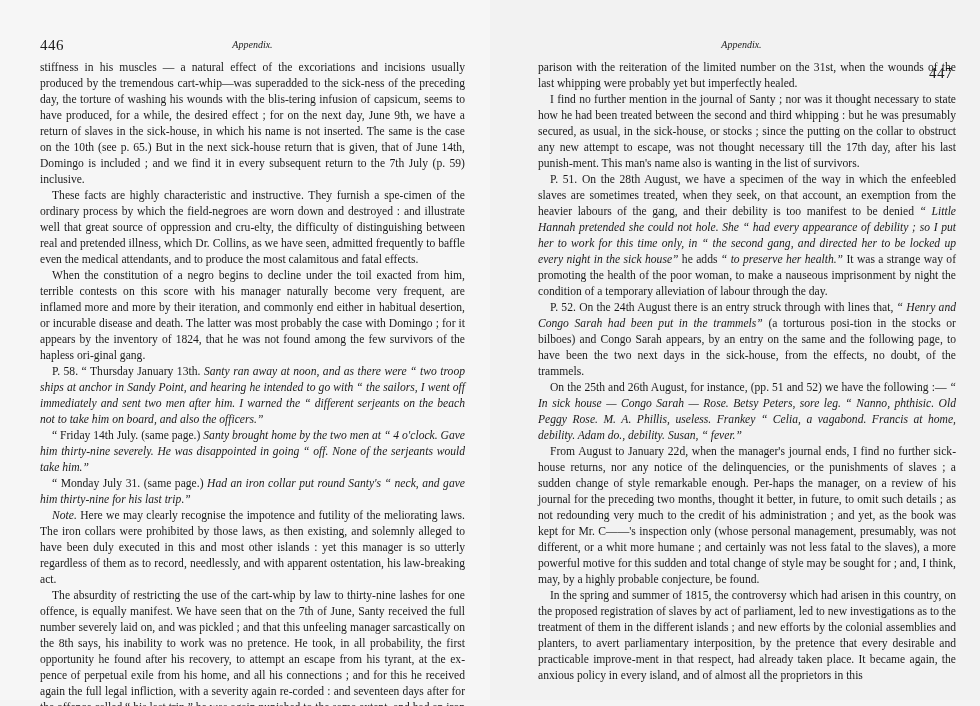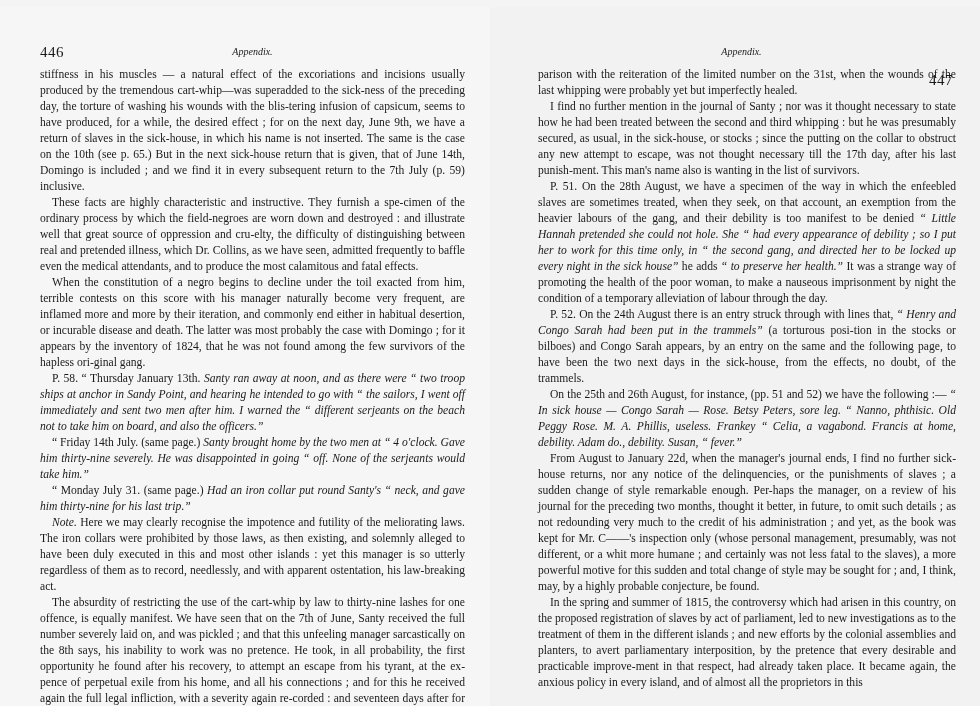--- a/index.html
+++ b/index.html
@@ -4,21 +4,21 @@
 <style>
   html, body { margin:0; padding:0; }
   body {
     width:980px; height:706px; overflow:hidden;
     background:#f4f4f4;
     font-family:"Liberation Serif","DejaVu Serif",serif;
     color:#1a1a1a;
     position:relative;
   }
   .spread { position:absolute; inset:0; }
-  .page { position:absolute; top:7px; height:700px; }
+  .page { position:absolute; top:0; height:700px; }
   .page.left { left:0; width:490px; background:#f6f6f6; }
   .page.right { left:490px; width:490px; background:#f2f2f2; }
   .header {
     position:absolute; top:35px; height:20px;
     font-size:15px; line-height:20px;
   }
   .left .header { left:40px; width:425px; }
   .right .header { left:40px; width:423px; }
   .header .num { position:absolute; top:0; font-size:15px; letter-spacing:0.5px; }
   .left .header .num { left:0; }

